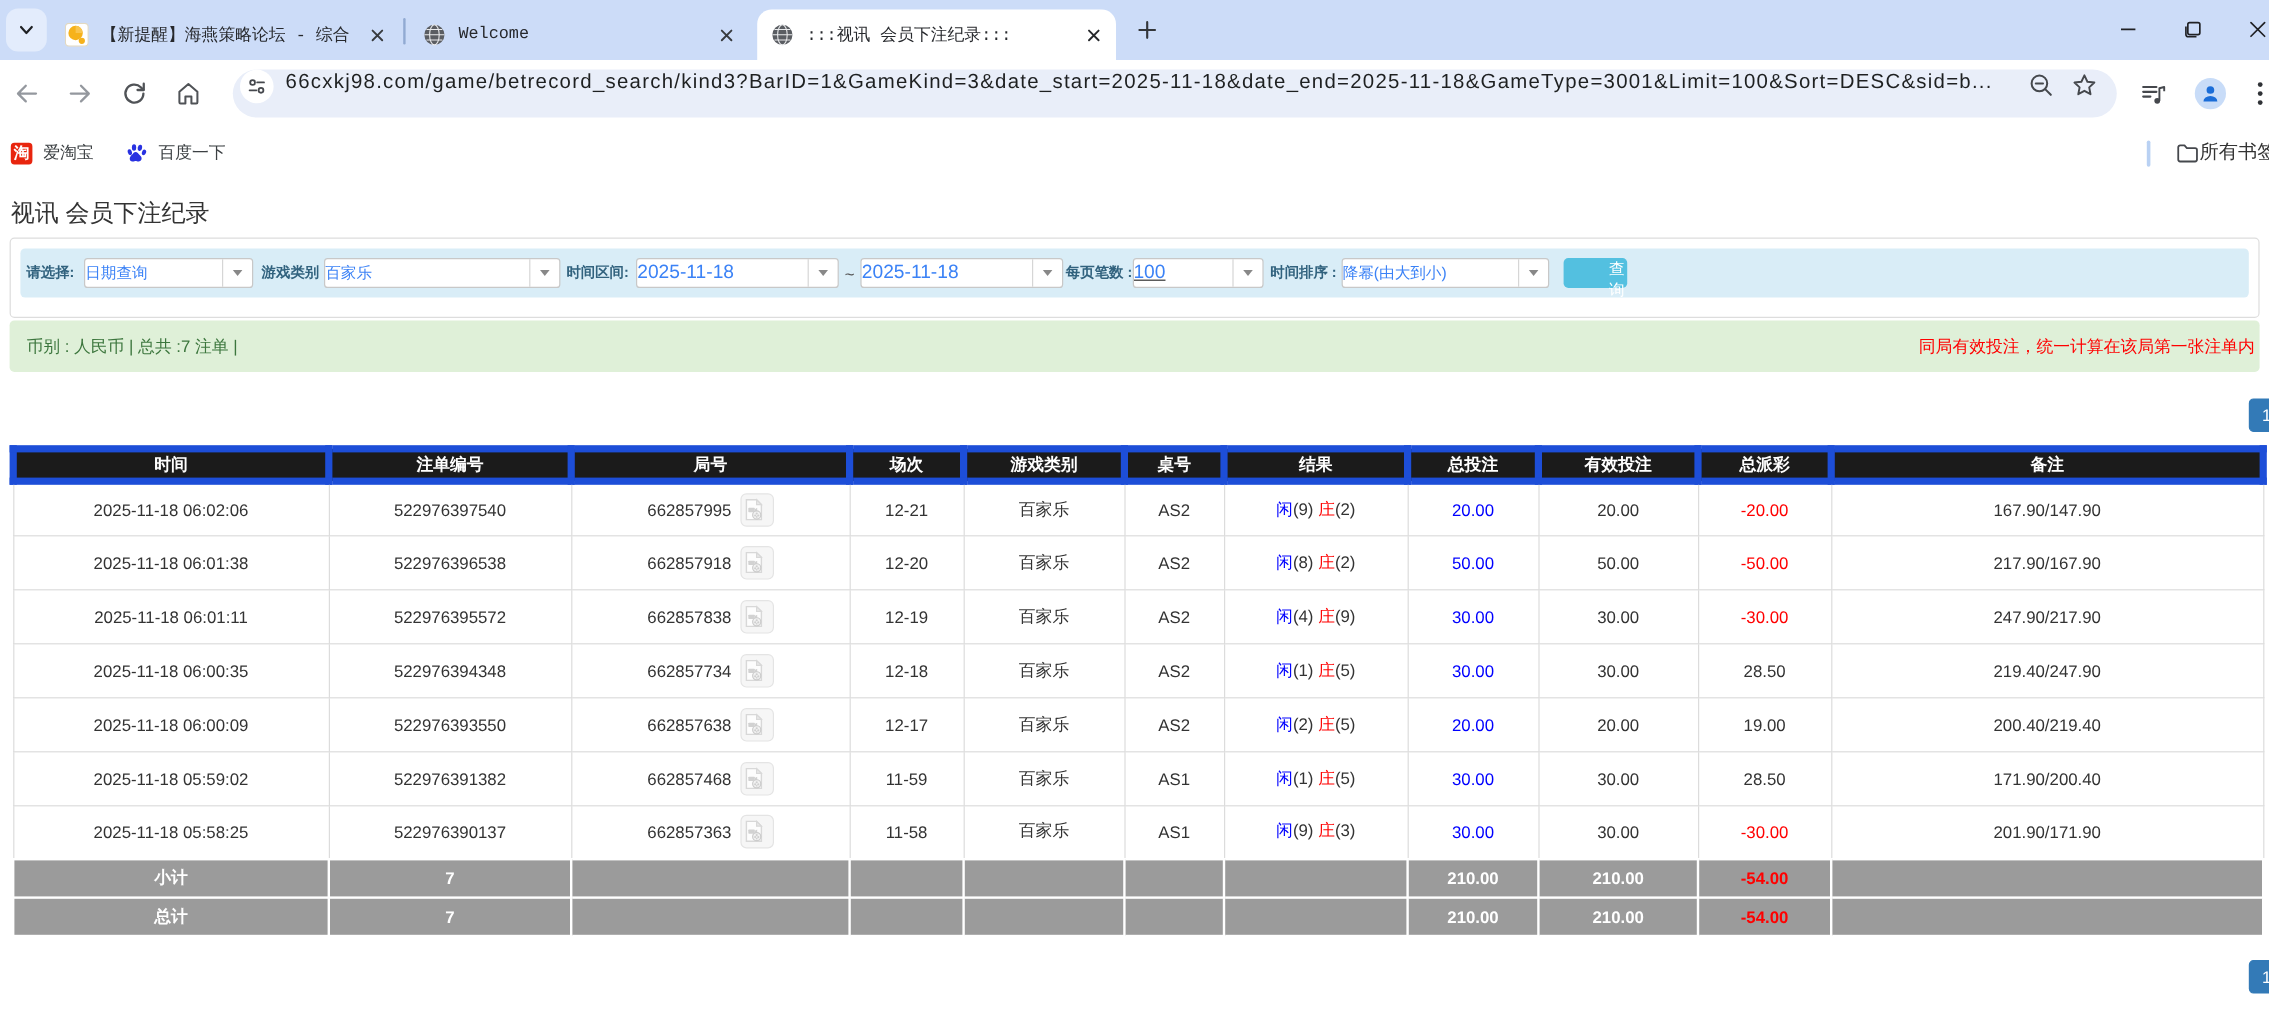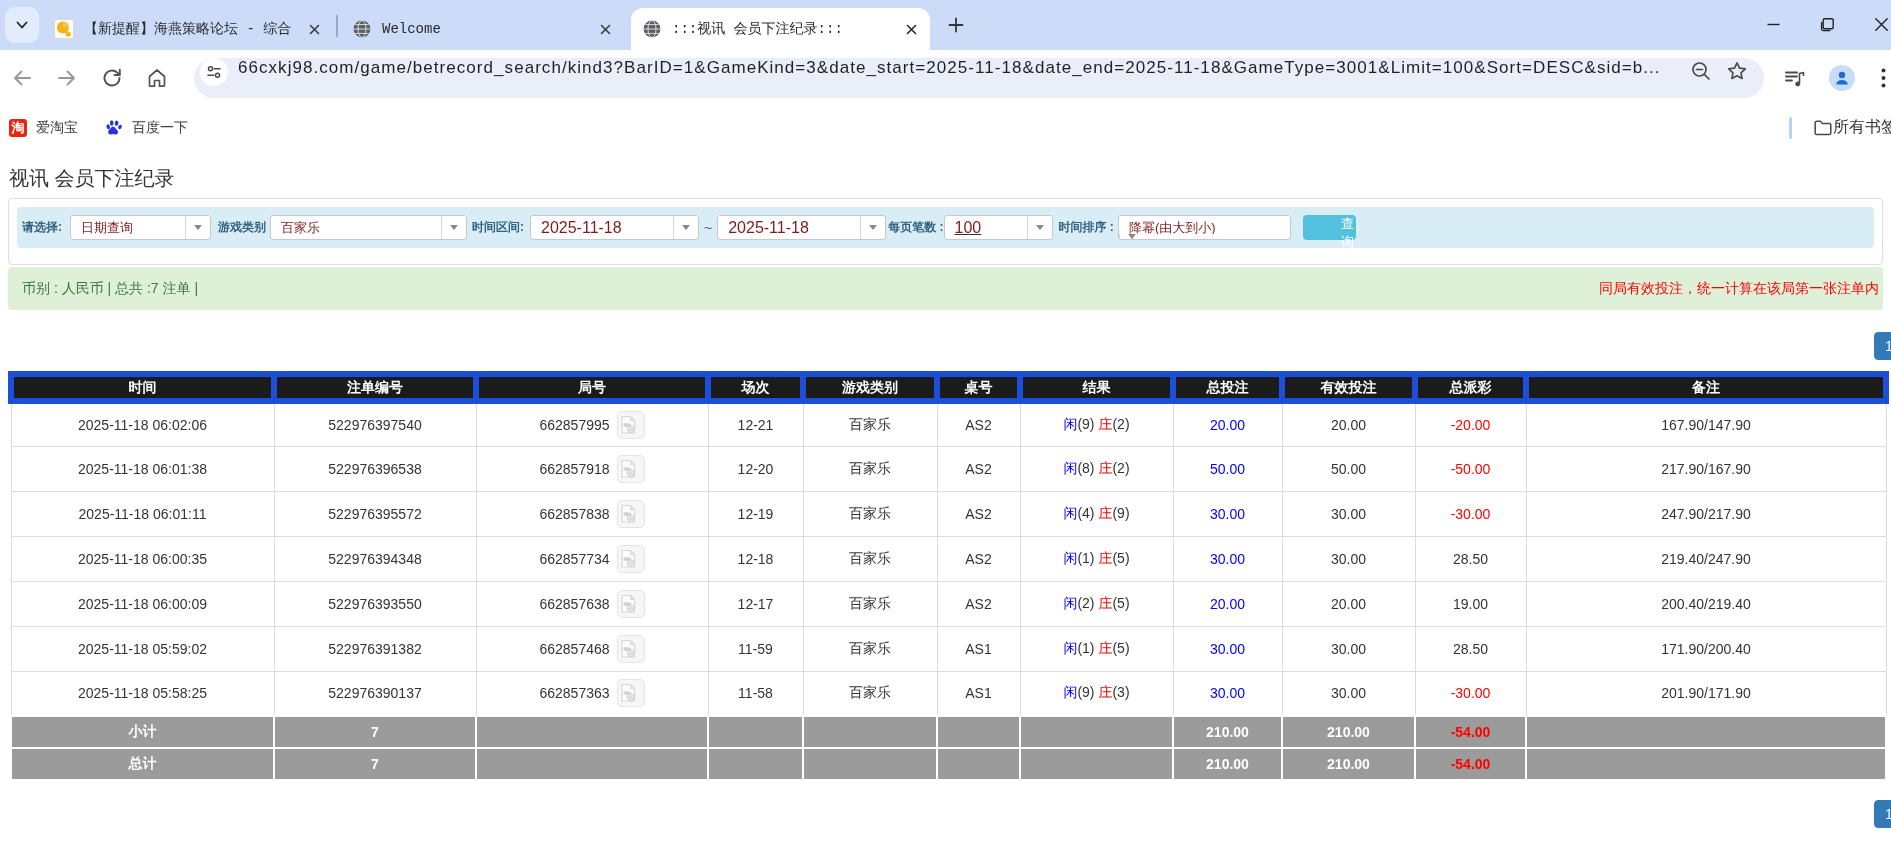--- a/index.html
+++ b/index.html
@@ -64,21 +64,21 @@
 
 .content { background: #fff; }
 .page-title { font-size: 20px; font-weight: 400; color: #333; margin: 17px 0 0 9px; line-height: 22px; }
 .filter-panel { margin: 9px 8px 0 8px; border: 1px solid #ddd; border-radius: 4px; padding: 8px 8px 16px 8px; background: #fff; }
 .filter-bar {
   background: #d9edf7; border-radius: 4px; height: 41px;
   display: flex; align-items: center; padding-left: 5px; font-size: 12px;
 }
 .filter-label { color: #31627e; font-weight: bold; white-space: nowrap; font-size: 12px; }
 .combo { display: flex; height: 25px; background: #fff; border: 1px solid #c8c8c8; border-radius: 3px; }
-.combo .combo-text { font-size: 16px; color: #7f1d1d; line-height: 23px; padding-left: 10px; overflow: hidden; white-space: nowrap; }
+.combo .combo-text { font-size: 16px; color: #3b82f6; line-height: 23px; overflow: hidden; white-space: nowrap; }
 .combo .combo-text.cn { font-size: 13px; }
 .combo .combo-arrow { width: 25px; border-left: 1px solid #d6d6d6; display: flex; align-items: center; justify-content: center; flex: none; }
 .combo .combo-arrow::after { content: ""; width: 0; height: 0; border-left: 4px solid transparent; border-right: 4px solid transparent; border-top: 5px solid #888; }
 .search-btn { background: #53c0e0; color: #fff; border: none; border-radius: 4px; height: 25px; width: 53px; font-size: 13px; margin-left: 12px; padding-left: 36px; }
 .summary-bar {
   margin: 2px 8px 0 8px; background: #dff0d8; border-radius: 4px; height: 43px;
   display: flex; align-items: center; padding: 0 4px 0 14px; font-size: 14px;
 }
 .summary-left { color: #3c763d; }
 .summary-right { color: #ff0000; margin-left: auto; }
@@ -318,21 +318,21 @@
       <div class="combo" style="width:169px;margin-left:5px;">
         <span class="combo-text" style="width:142px;">2025-11-18</span>
         <span class="combo-arrow"></span>
       </div>
       <span class="filter-label" style="margin-left:2px;">每页笔数 :</span>
       <div class="combo" style="width:109px;margin-left:0px;text-decoration:underline;">
         <span class="combo-text" style="width:82px;">100</span>
         <span class="combo-arrow"></span>
       </div>
       <span class="filter-label" style="margin-left:6px;">时间排序 :</span>
-      <div class="combo" style="width:173px;margin-left:4px;flex-direction:column;">
+      <div class="combo" style="width:173px;margin-left:4px;">
         <span class="combo-text cn" style="width:146px;">降幂(由大到小)</span>
         <span class="combo-arrow"></span>
       </div>
       <button class="search-btn">查询</button>
     </div>
   </div>
   <div class="summary-bar">
     <span class="summary-left">币别 : 人民币 | 总共 :7 注单 |</span>
     <span class="summary-right">同局有效投注，统一计算在该局第一张注单内</span>
   </div>

